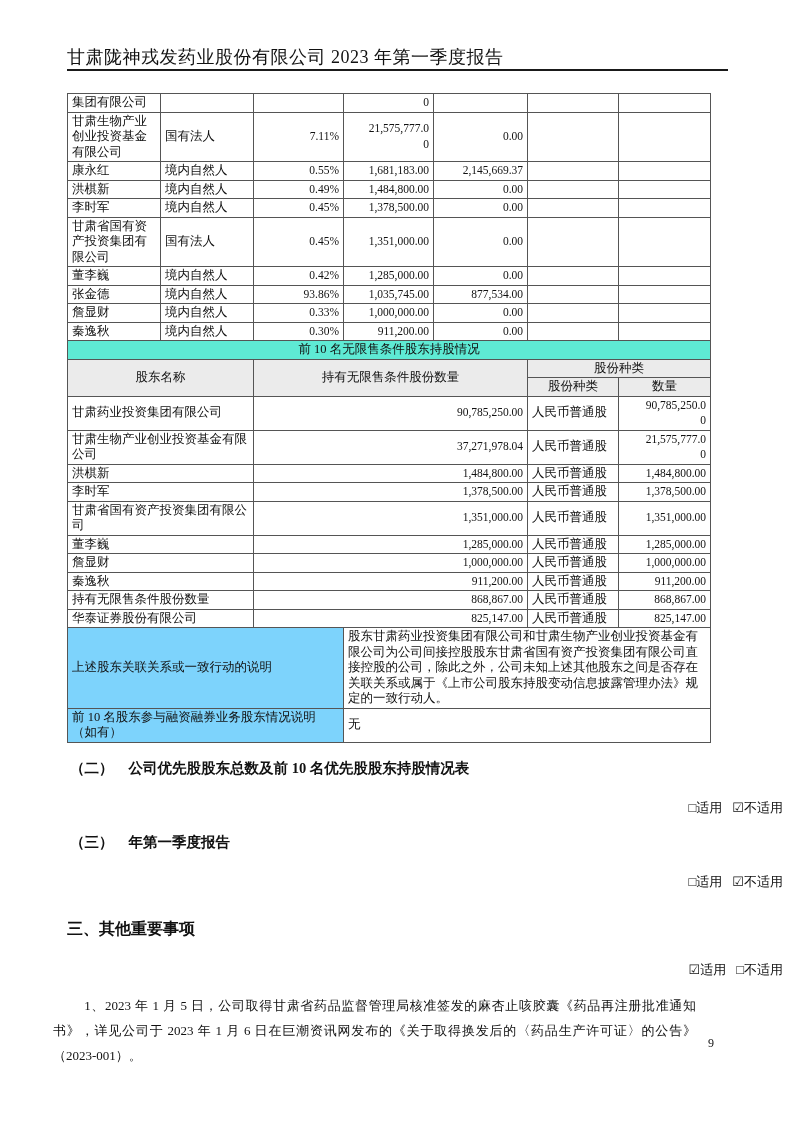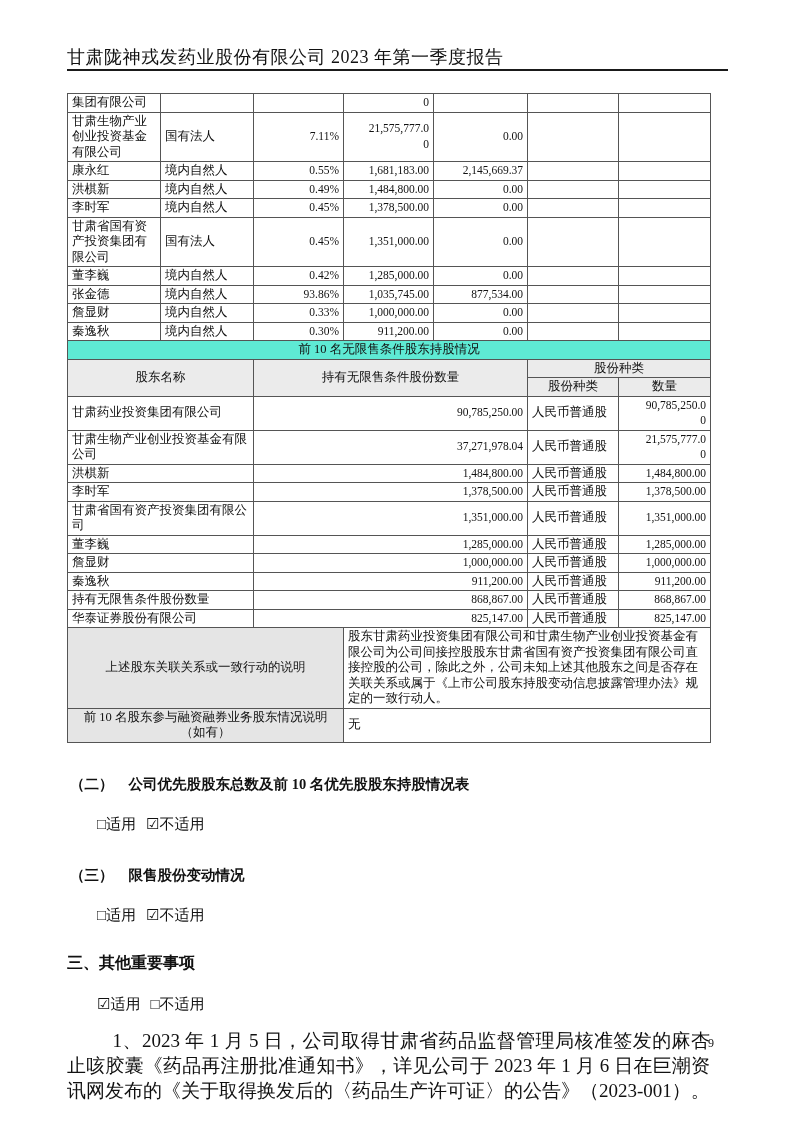--- a/index.html
+++ b/index.html
@@ -40,42 +40,43 @@
   }
   td.prewrap{white-space:pre-line;}
   td.band{
     text-align:center;
     background:#5eead4;
   }
   td.hdr{
     text-align:center;
     background:#ebebeb;
   }
-  td.graylabel{background:#e5e5e5;text-align:center;}
+  td.graylabel{background:#7dd3fc;}
   td.classcell{}
   .section-h{
-    margin:32px 0 0 70px;
+    margin:16px 0 0 70px;
     font-size:14.5px;
     font-weight:bold;
   }
   .section-h .marker{margin-right:15px;}
   .checkline{
-    margin:21px 0 0 97px;
-    font-size:15px;
+    margin:21px 0 0 67px;
+    font-size:13px;
+    text-align:right;
   }
   .checkline span{margin-right:10px;}
   .major-h{
     margin:28px 0 0 67px;
     font-size:16px;
     font-weight:bold;
   }
   .para{
-    margin:14px 0 0 67px;
+    margin:14px 0 0 53px;
     width:643px;
-    font-size:19px;
+    font-size:13px;
     line-height:25px;
     text-align:justify;
     text-indent:2.4em;
   }
   .pagenum{
     position:absolute;
     left:708px;top:1036px;
     font-size:12px;
   }
 </style>
@@ -280,21 +281,21 @@
   </table>
 
   <div class="section-h">
     <span class="marker">（二）</span><span>公司优先股股东总数及前 10 名优先股股东持股情况表</span>
   </div>
   <div class="checkline">
     <span>□适用</span><span>☑不适用</span>
   </div>
 
   <div class="section-h">
-    <span class="marker">（三）</span><span>限售股份变动情况</span>
+    <span class="marker">（三）</span><span>年第一季度报告</span>
   </div>
   <div class="checkline">
     <span>□适用</span><span>☑不适用</span>
   </div>
 
   <div class="major-h">三、其他重要事项</div>
   <div class="checkline">
     <span>☑适用</span><span>□不适用</span>
   </div>
 

